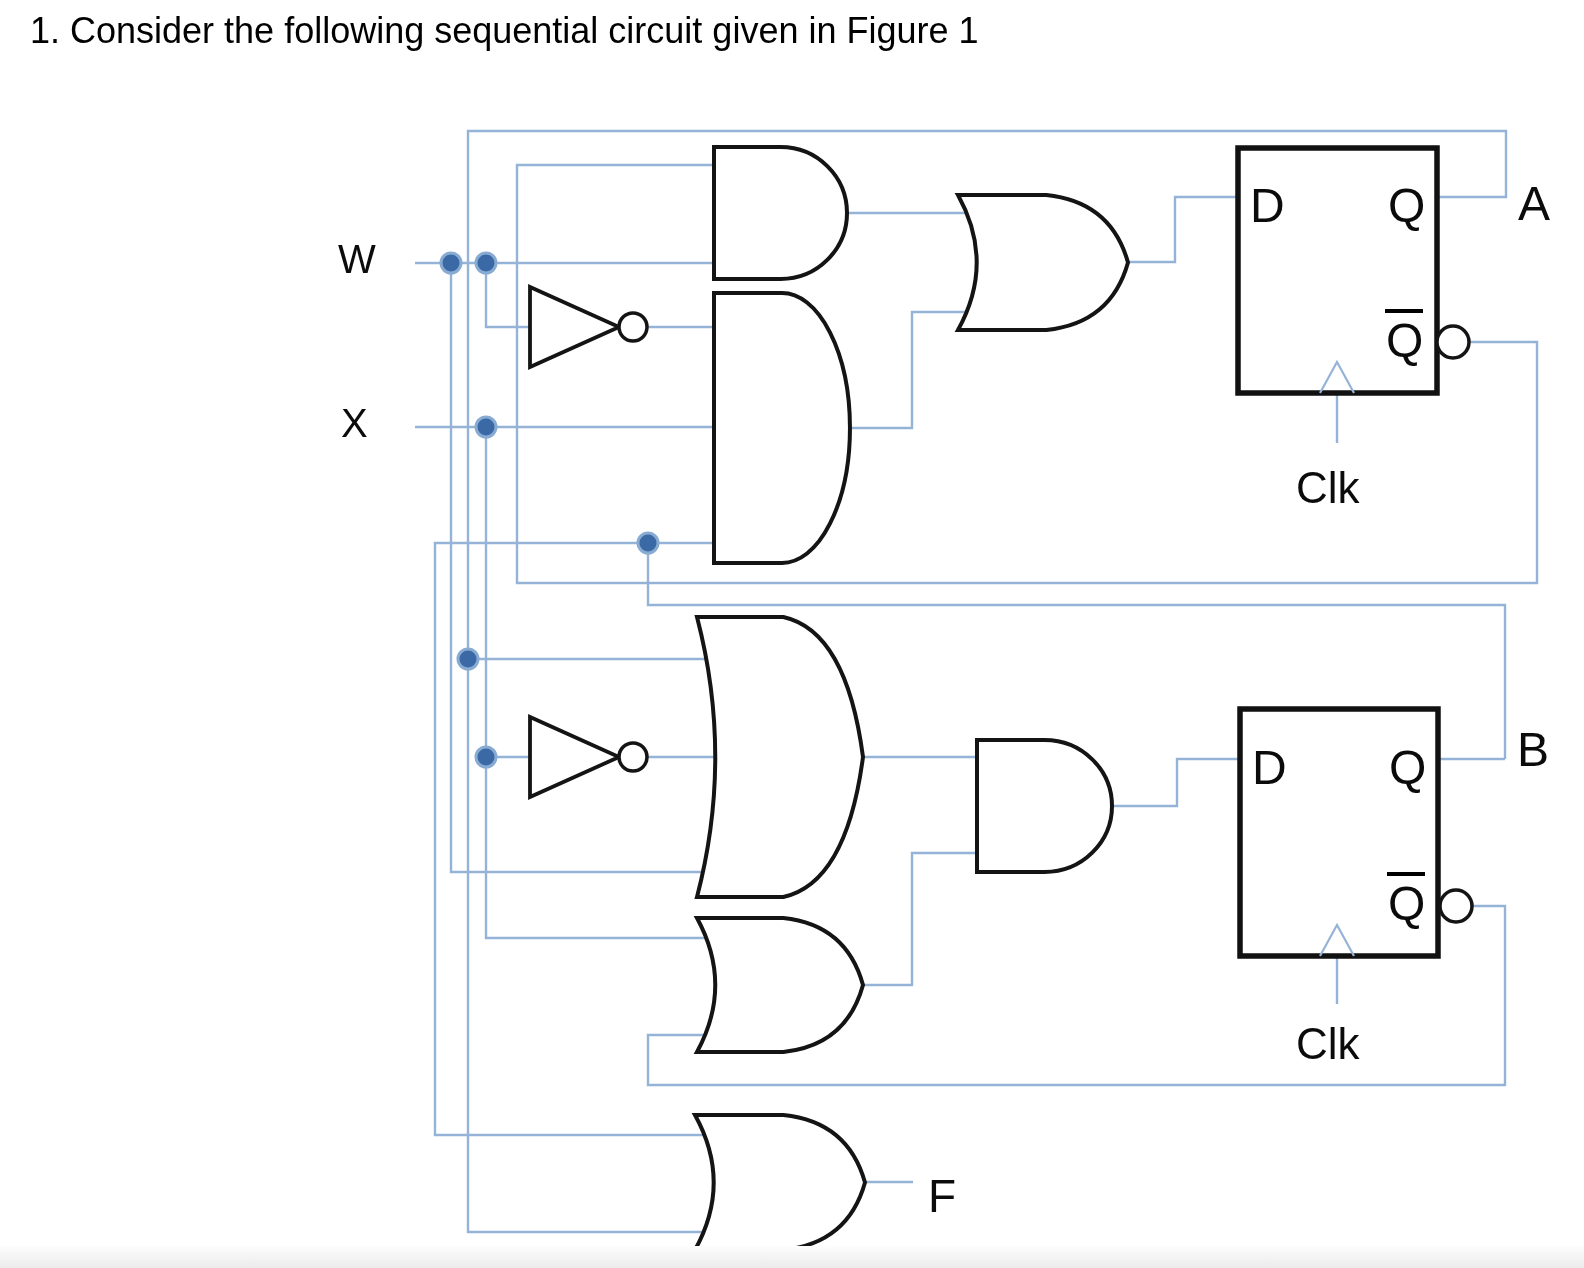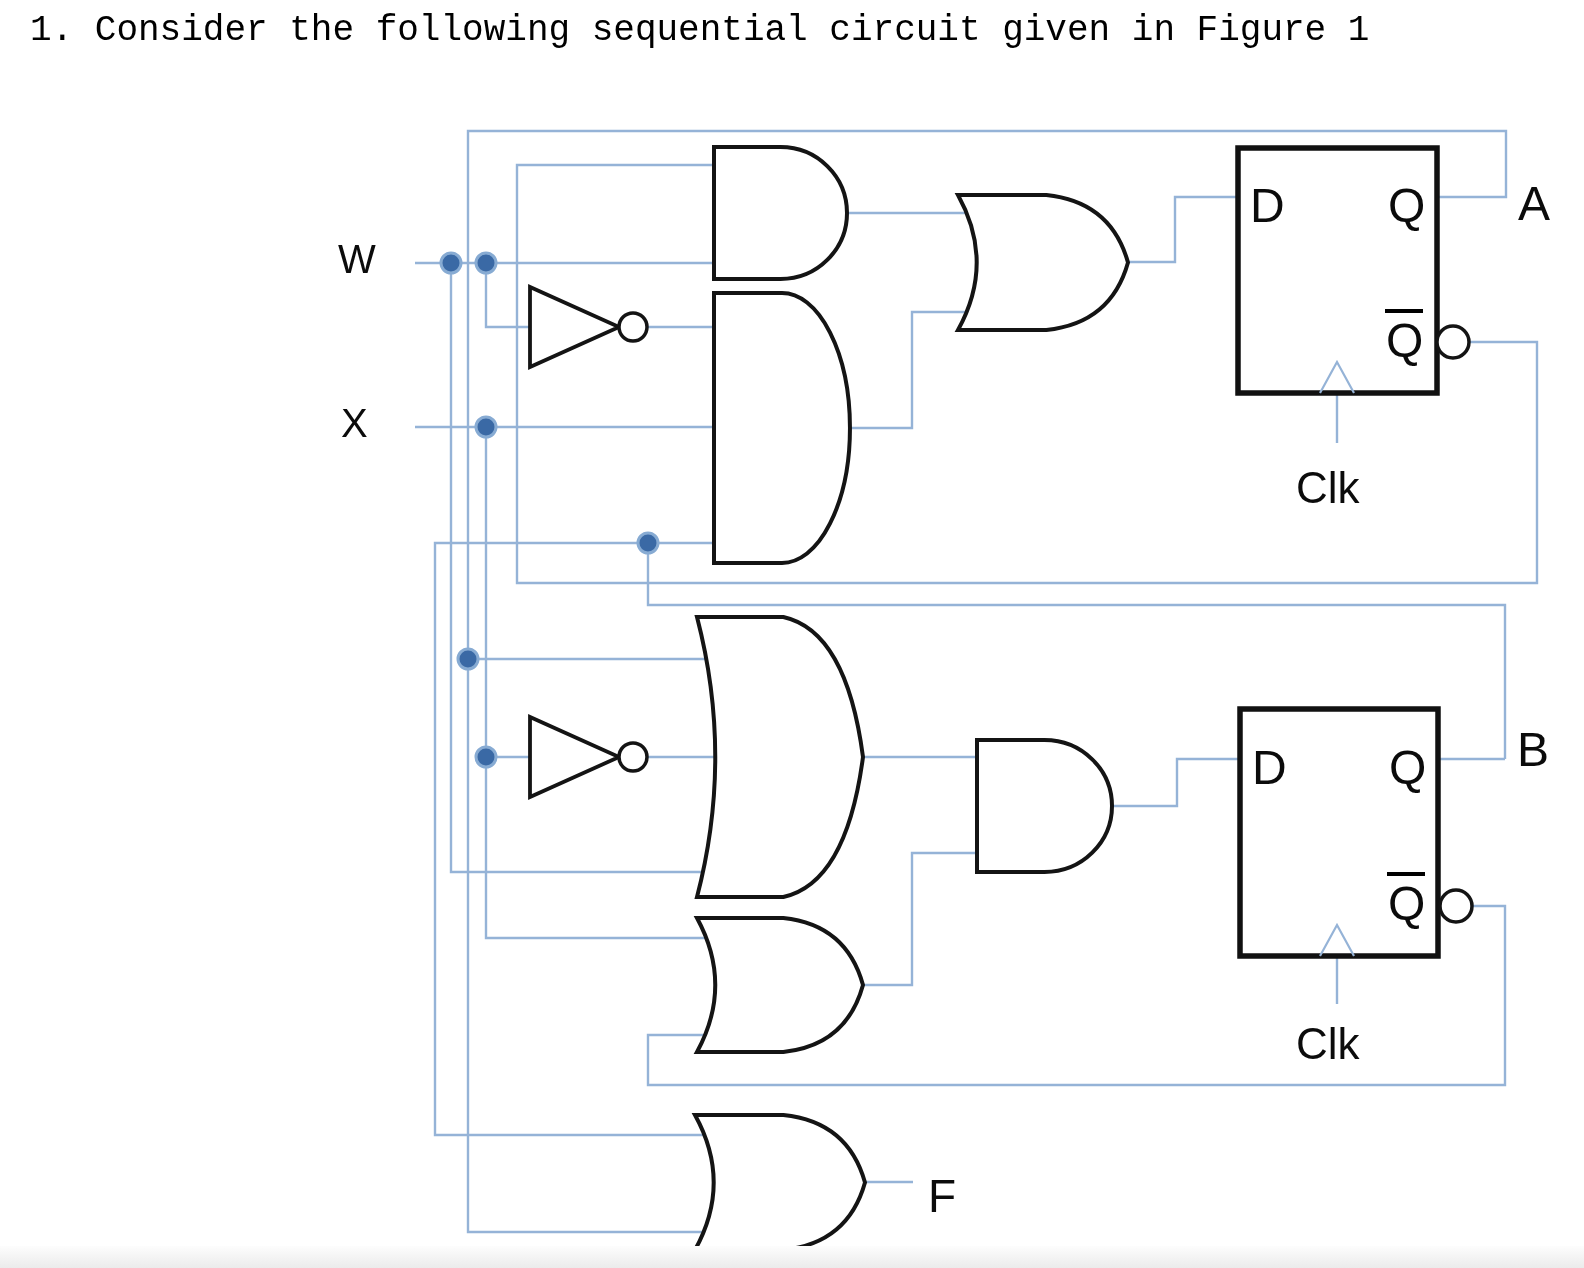--- a/index.html
+++ b/index.html
@@ -1,19 +1,19 @@
 <!DOCTYPE html>
 <html><head>
 <meta charset="utf-8">
 <style>
   html,body{margin:0;padding:0;background:#fff;}
   #page{position:relative;width:1584px;height:1268px;background:#ffffff;overflow:hidden;
         font-family:"Liberation Sans",sans-serif;}
   #title{position:absolute;left:30px;top:10px;width:1280px;
-         font-family:Liberation Mono, monospace;font-size:36px;color:#000;letter-spacing:0px;
+         font-family:Liberation Sans, sans-serif;font-size:36px;color:#000;letter-spacing:0px;
          white-space:nowrap;}
   #figure{position:absolute;left:0;top:0;width:1584px;height:1268px;}
   svg{position:absolute;left:0;top:0;}
   .wire{stroke:#95b3d7;stroke-width:2.4;fill:none;}
   .shape{stroke:#141414;stroke-width:4;fill:#ffffff;}
   .ffbox{stroke:#111111;stroke-width:5.5;fill:#ffffff;}
   .inv{stroke:#141414;stroke-width:3.8;fill:#ffffff;}
   .bubble{stroke:#141414;stroke-width:3.5;fill:#ffffff;}
   .junction{fill:#3a69a5;stroke:#87abd3;stroke-width:3;}
   .wedge{stroke:#95b3d7;stroke-width:2.2;fill:none;}

